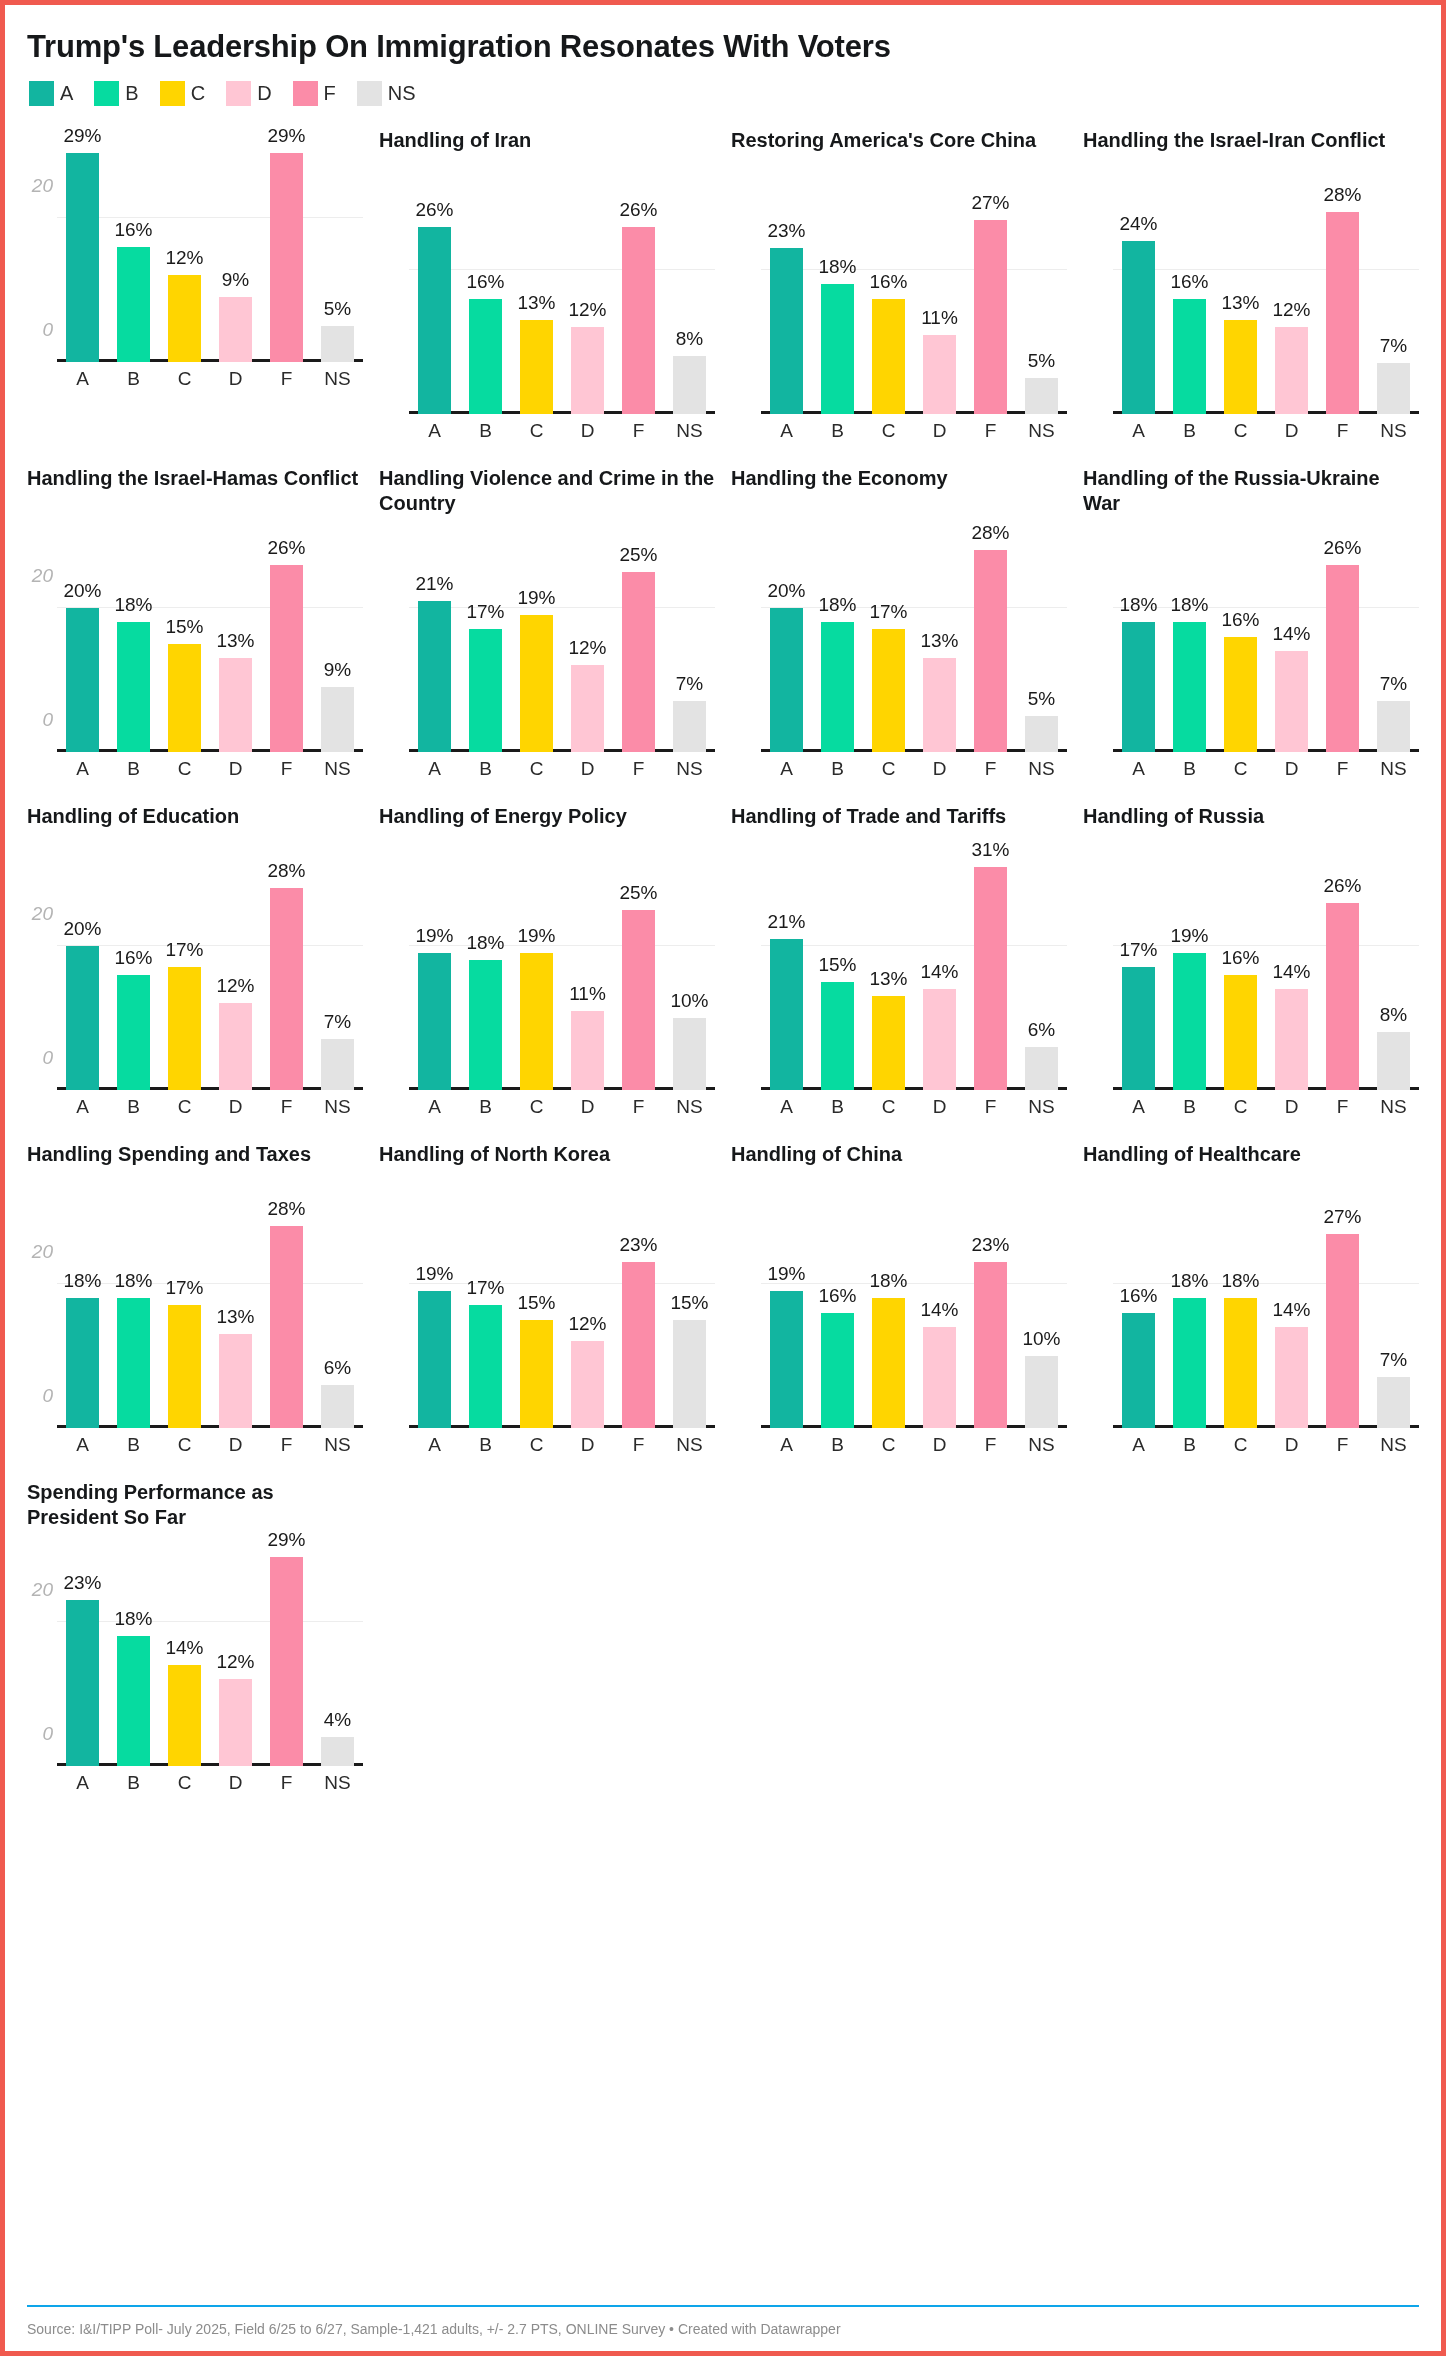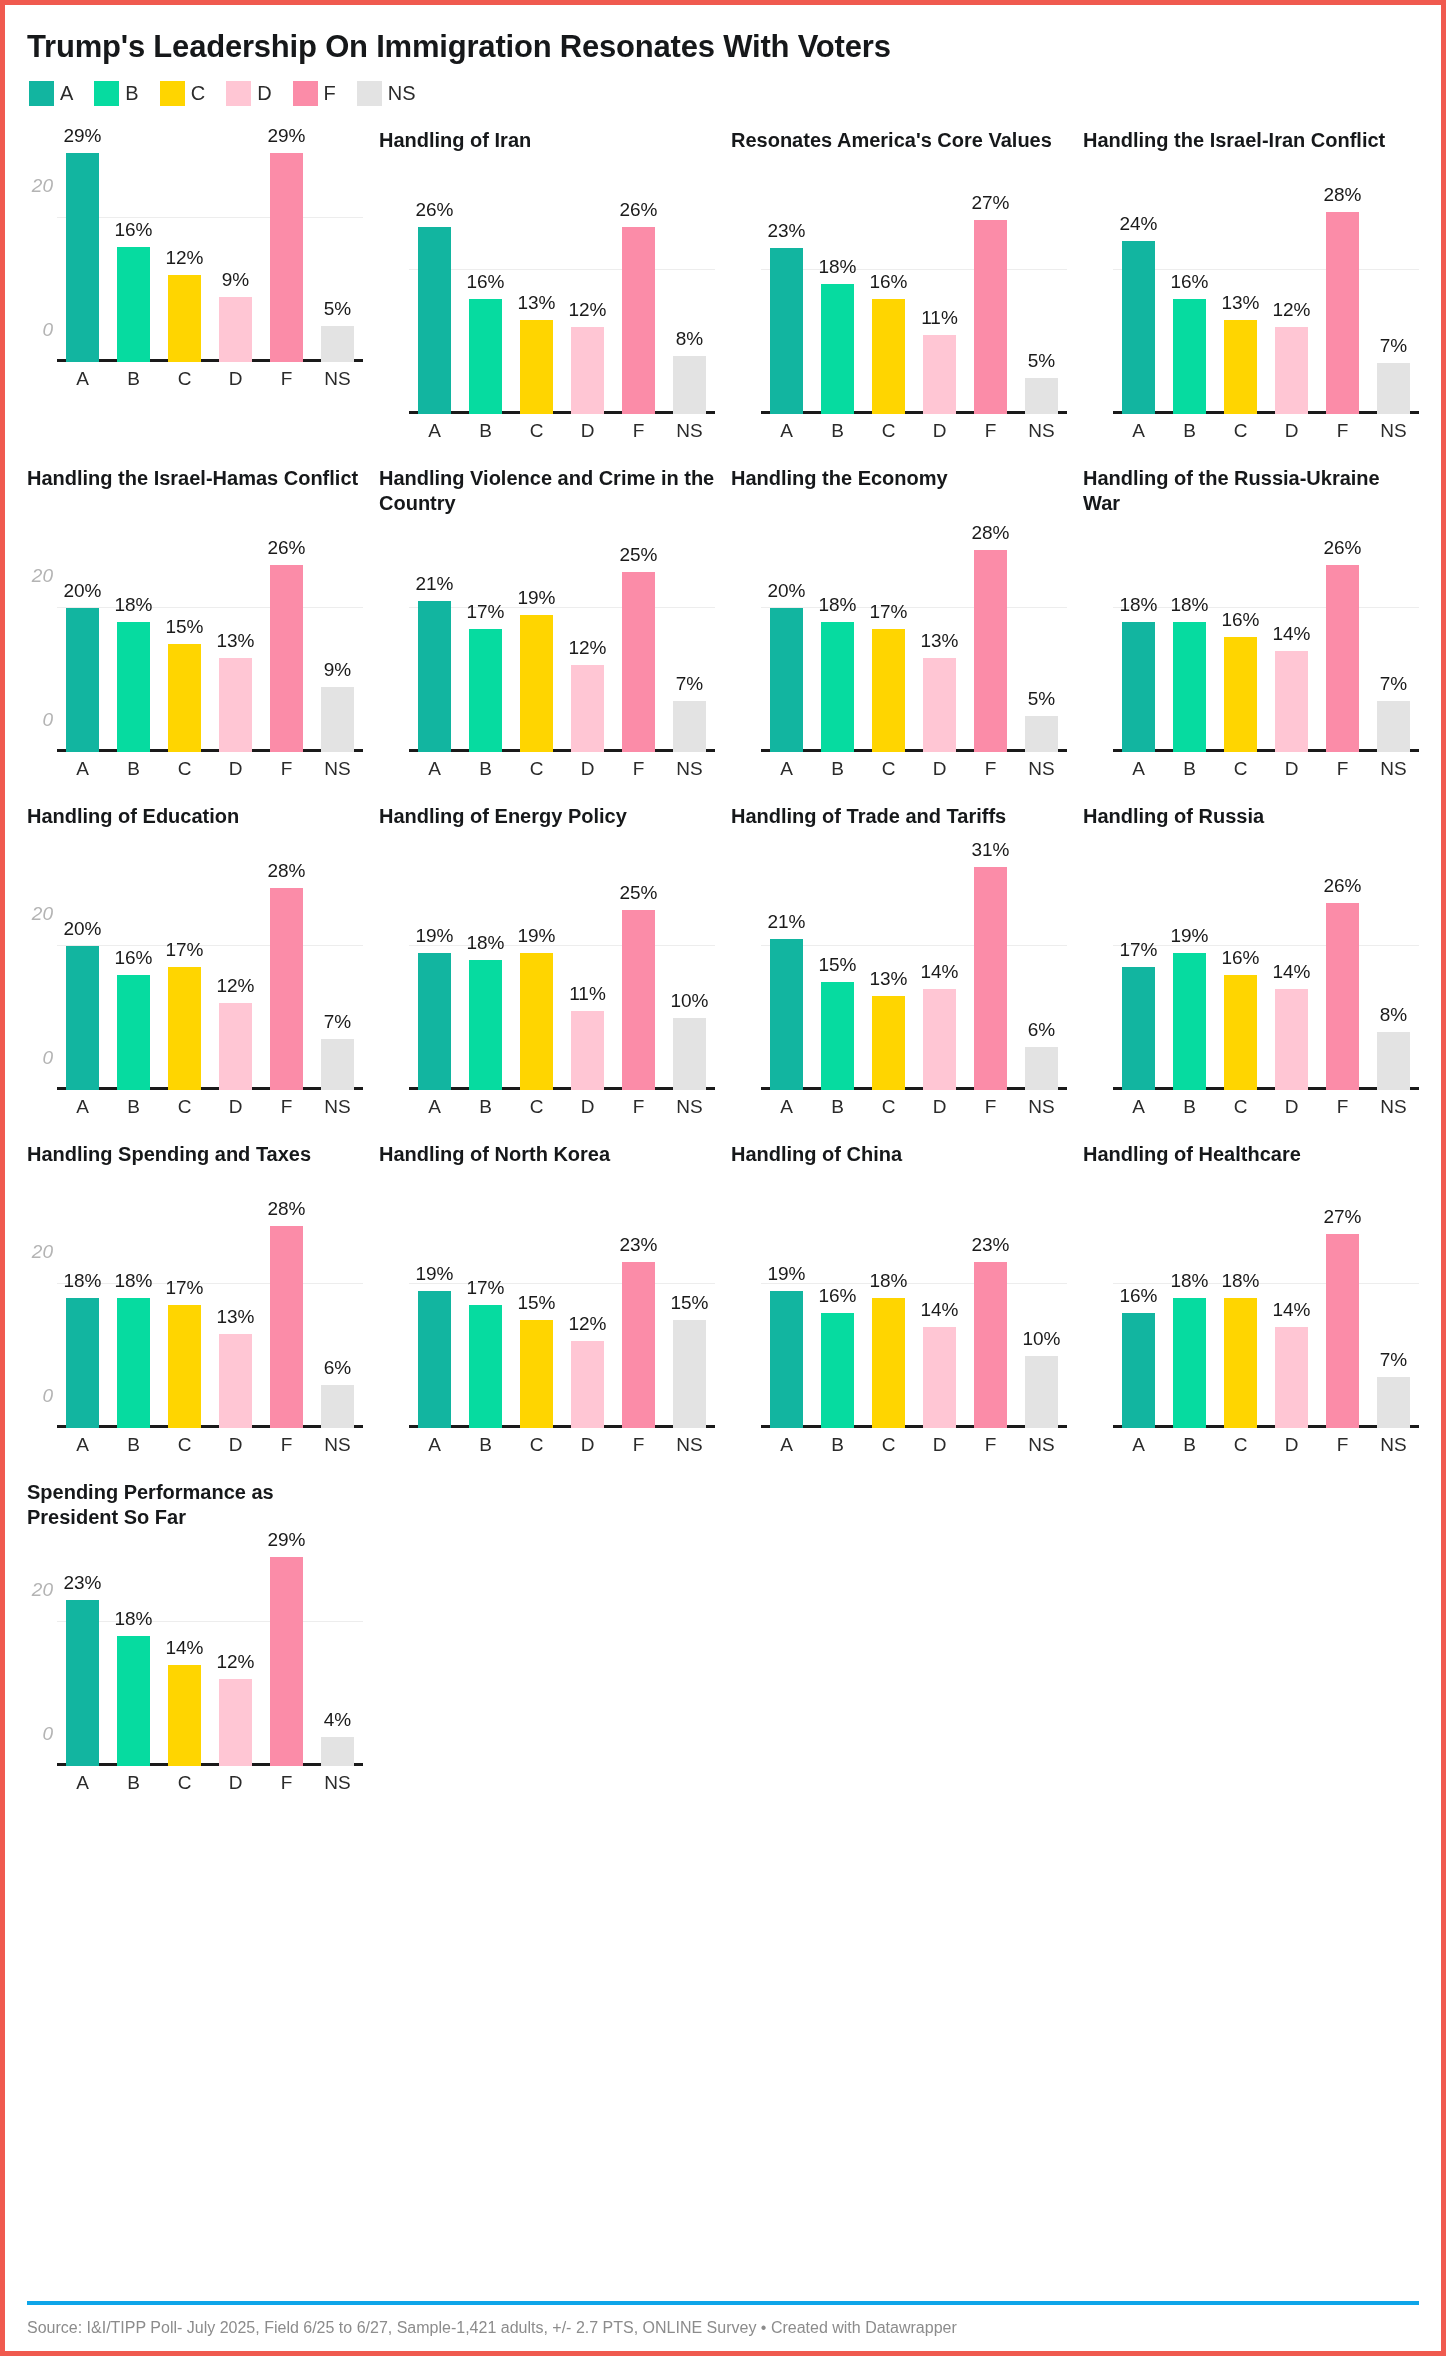--- a/index.html
+++ b/index.html
@@ -139,23 +139,23 @@
     color: #2b2b2b;
     line-height: 1;
   }
 
   
   #footer {
     position: absolute;
     left: 22px;
     right: 22px;
     bottom: 14px;
-    font-size: 16px;
+    font-size: 14px;
     color: #8c8c8c;
-    border-top: 4px solid #0ea5e9;
+    border-top: 2px solid #0ea5e9;
     padding-top: 14px;
   }
 </style>
 </head>
 <body>
 
 <div id="frame">
   <div id="inner">
 
     <h1 id="headline">Trump's Leadership On Immigration Resonates With Voters</h1>
@@ -267,21 +267,21 @@
           <div class="xaxis">
             <div class="xtick">A</div>
             <div class="xtick">B</div>
             <div class="xtick">C</div>
             <div class="xtick">D</div>
             <div class="xtick">F</div>
             <div class="xtick">NS</div>
           </div>
         </div>
         <div class="panel">
-          <div class="panel-title">Resonates America's Core Values</div>
+          <div class="panel-title">Restoring America's Core China</div>
           <div class="plot">
             <div class="gridline" style="bottom: 143.75px;"></div>
             <div class="baseline"></div>
             <div class="bars">
               <div class="barcell">
                 <div class="barlabel" style="bottom: 173.312px;">23%</div>
                 <div class="bar" style="height: 165.312px; background: rgb(18, 181, 160);"></div>
               </div>
               <div class="barcell">
                 <div class="barlabel" style="bottom: 137.375px;">18%</div>

